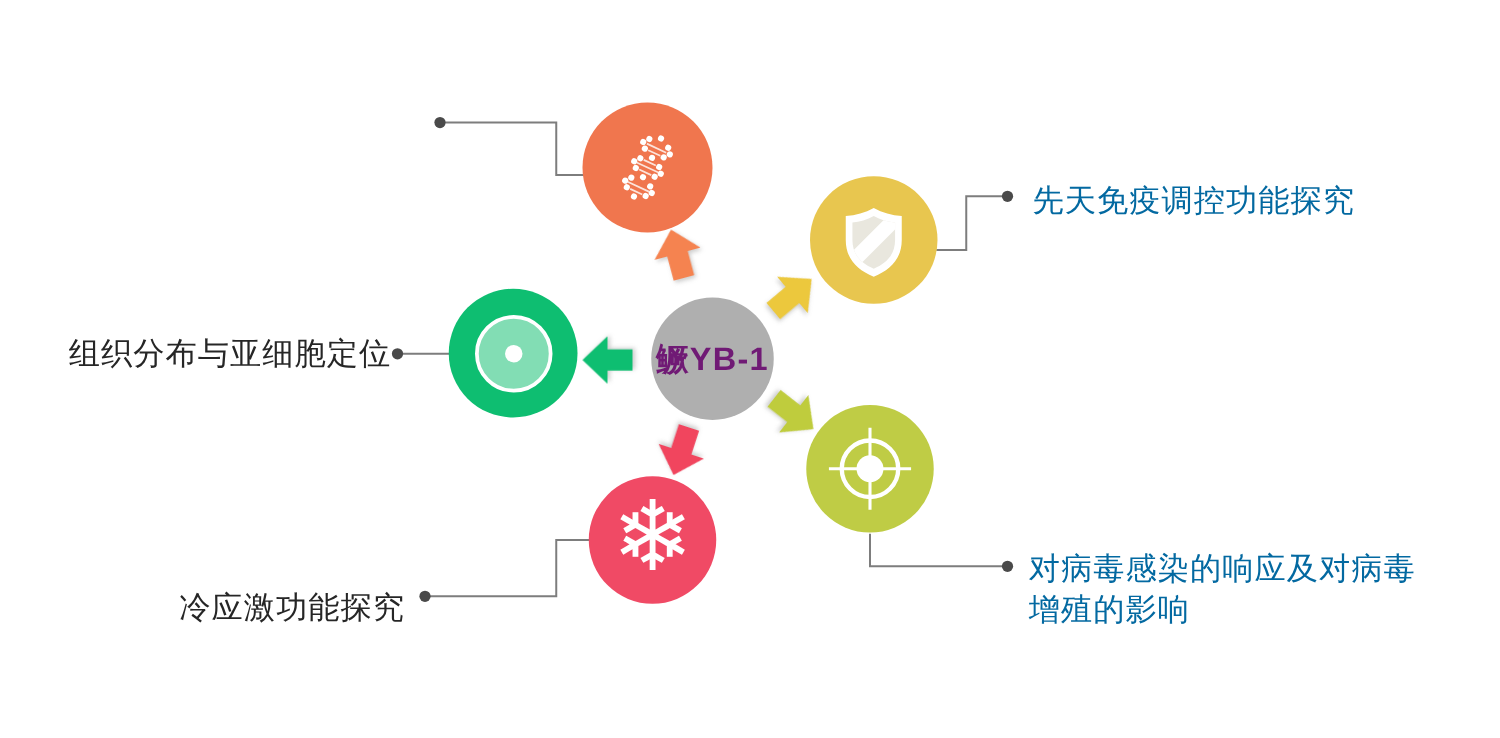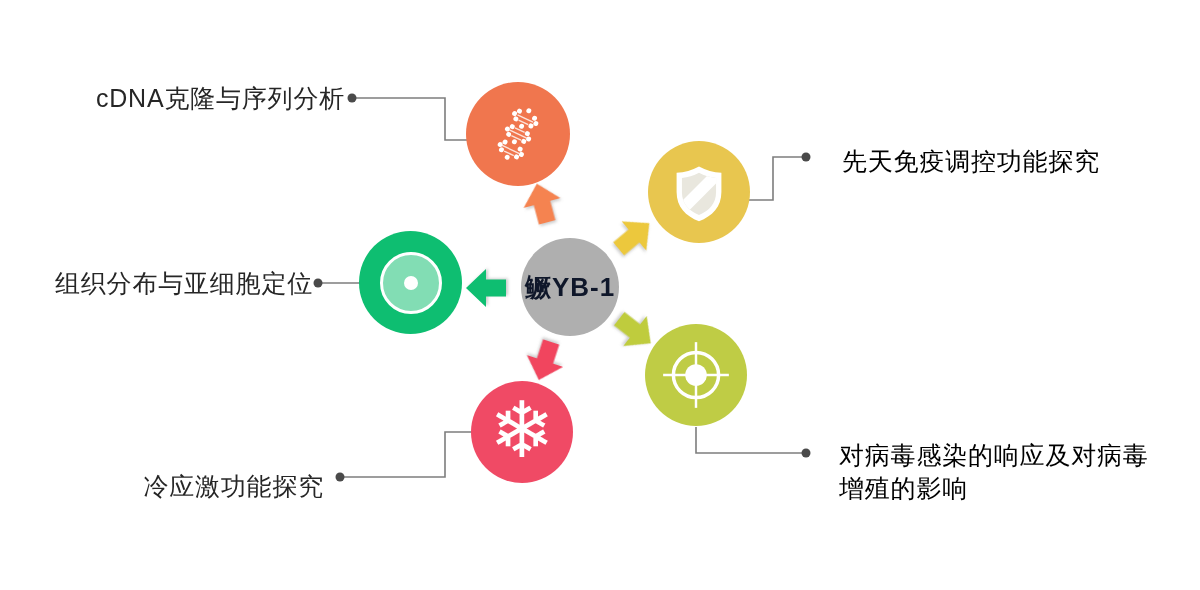--- a/index.html
+++ b/index.html
@@ -14,21 +14,21 @@
     display:flex;align-items:center;justify-content:center;
   }
   .c-cdna  {left:466px;top:82px; width:104px;height:104px;background:#F0764E;}
   .c-immune{left:648px;top:141px;width:102px;height:102px;background:#E8C64F;}
   .c-tissue{left:359px;top:231px;width:103px;height:103px;background:#0EBE71;}
   .c-virus {left:645px;top:324px;width:102px;height:102px;background:#BFCC45;}
   .c-cold  {left:471px;top:381px;width:102px;height:102px;background:#F04A65;}
   .c-center{left:521px;top:238px;width:98px; height:98px; background:#AFAFAF;}
 
   .center-label{
-    color:#0f172a;font-size:26px;font-weight:bold;letter-spacing:1px;white-space:nowrap;
+    color:#701a75;font-size:26px;font-weight:bold;letter-spacing:1px;white-space:nowrap;
   }
 
   .cell-disc{
     width:56px;height:56px;border-radius:50%;
     background:#82DDB4;border:3px solid #ffffff;
     display:flex;align-items:center;justify-content:center;
   }
   .cell-dot{width:14px;height:14px;border-radius:50%;background:#ffffff;}
 
   .snowflake{
@@ -42,21 +42,21 @@
   .a-cdna  {left:523px;top:183px;transform:rotate(-15deg);}
   .a-immune{left:615px;top:216px;transform:rotate(50deg);}
   .a-tissue{left:467px;top:268px;transform:rotate(-90deg);}
   .a-virus {left:616px;top:311px;transform:rotate(128deg);}
   .a-cold  {left:526px;top:341px;transform:rotate(198deg);}
 
   .label{
     position:absolute;font-size:25px;letter-spacing:0.8px;line-height:33px;
   }
   .label-left {color:#262626;text-align:right;}
-  .label-right{color:#000000;text-align:left;margin-left:16px;}
+  .label-right{color:#0369a1;text-align:left;}
   .l-cdna  {left:85px; top:82px; width:260px;}
   .l-tissue{left:43px; top:267px;width:270px;}
   .l-cold  {left:134px;top:459px;width:190px;margin-top:11px;}
   .l-immune{left:826px;top:145px;width:300px;}
   .l-virus {left:823px;top:439px;width:316px;}
 </style>
 </head>
 <body>
 
 <div class="canvas">
@@ -167,19 +167,18 @@
   </div>
 
   <div class="node-circle c-cold">
     <div class="snowflake">❄</div>
   </div>
 
   <div class="node-circle c-center">
     <span class="center-label">鳜YB-1</span>
   </div>
 
-  <div class="label label-left l-cdna">cDNA克隆与序列分析</div>
   <div class="label label-right l-immune">先天免疫调控功能探究</div>
   <div class="label label-right l-virus">对病毒感染的响应及对病毒增殖的影响</div>
   <div class="label label-left l-tissue">组织分布与亚细胞定位</div>
   <div class="label label-left l-cold">冷应激功能探究</div>
 
 </div>
 
 </body></html>

